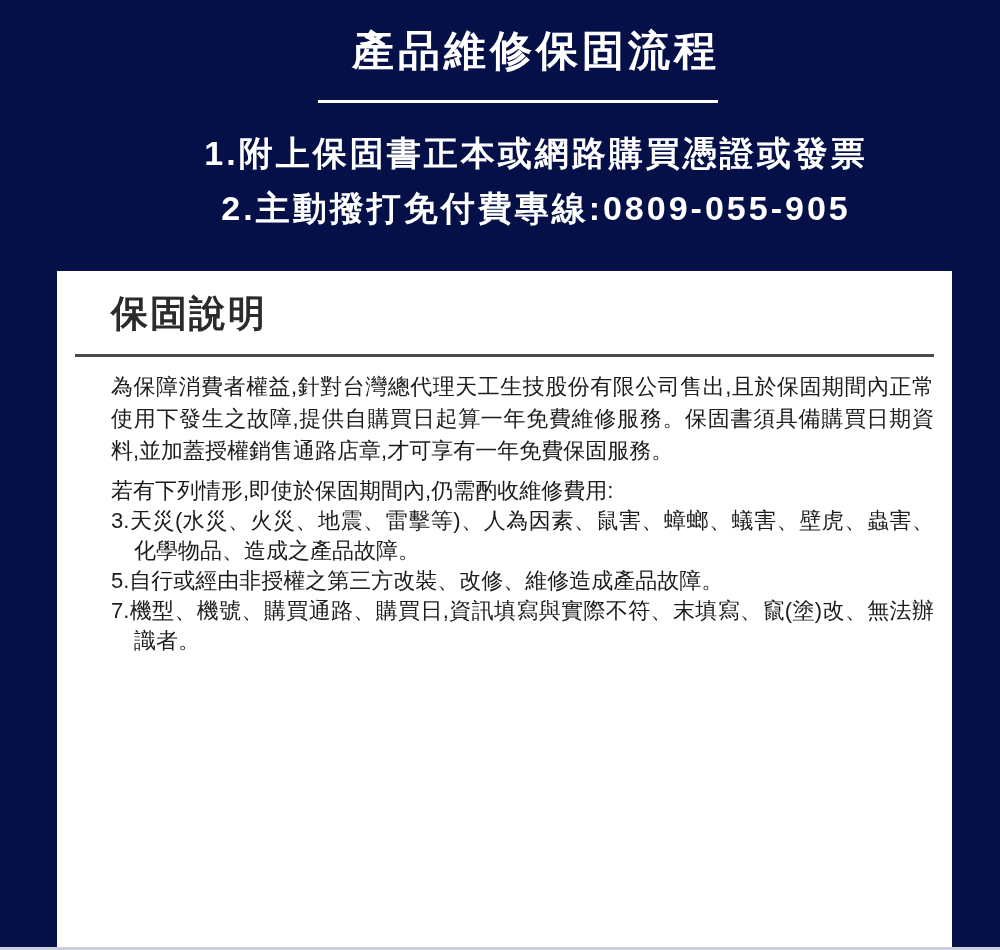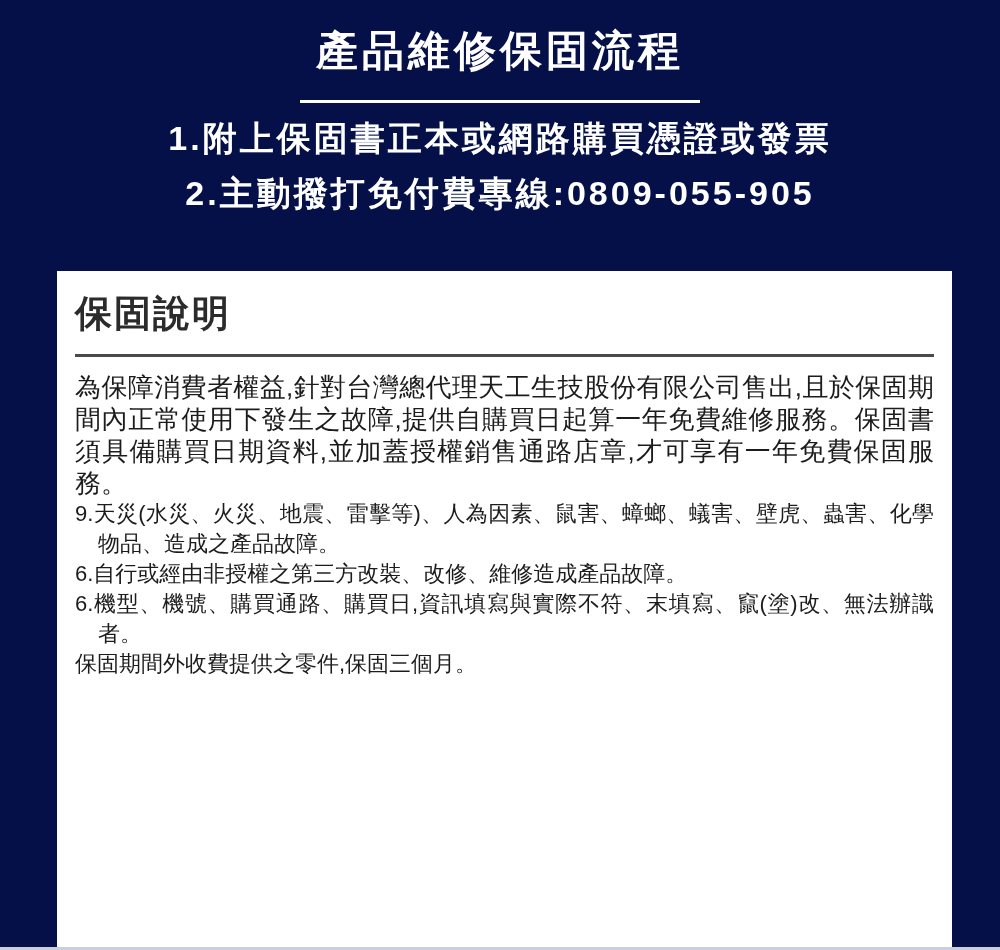--- a/index.html
+++ b/index.html
@@ -4,21 +4,21 @@
 <style>
   :root {
     --background: #041047;
     --card: #ffffff;
     --text: #1c1c1c;
     --heading: #2b2b2b;
     --divider: #4a4a4a;
     --header-text: #ffffff;
     --bottom-strip: #c9cfdd;
   }
-  * { box-sizing: border-box; }
+  * { box-sizing: border-box; padding-left: 36px; }
   html, body { margin: 0; padding: 0; }
   body {
     width: 1000px;
     height: 950px;
     position: relative;
     overflow: hidden;
     background: var(--background, #041047);
     font-family: "Liberation Sans", "DejaVu Sans", sans-serif;
   }
 
@@ -41,21 +41,21 @@
     background: var(--header-text, #ffffff);
     margin: 24px auto 0;
   }
   .step-line {
     font-size: 34px;
     line-height: 44px;
     font-weight: bold;
     letter-spacing: 3px;
     margin-top: 11px;
   }
-  .step-line.first { margin-top: 13px; }
+  .step-line.first { margin-top: 28px; }
 
   
   .card {
     position: absolute;
     left: 57px;
     top: 224px;
     width: 895px;
     height: 685px;
     background: var(--card, #ffffff);
     padding: 0 18px;
@@ -70,21 +70,21 @@
     letter-spacing: 2px;
     color: var(--heading, #2b2b2b);
   }
   .heading-rule {
     border: none;
     border-top: 3px solid var(--divider, #4a4a4a);
     margin: 18px 0 0;
   }
   .body-paragraph {
     margin: 14px 0 0;
-    font-size: 26px;
+    font-size: 22px;
     line-height: 32px;
     text-align: justify;
   }
   .body-paragraph.second { margin-top: 11px; }
   .fee-intro {
     margin: 9px 0 0;
     font-size: 22px;
     line-height: 30px;
   }
   .fee-item {
@@ -117,21 +117,21 @@
   <h1 class="page-title">產品維修保固流程</h1>
   <div class="title-rule"></div>
   <div class="step-line first">1.附上保固書正本或網路購買憑證或發票</div>
   <div class="step-line">2.主動撥打免付費專線:0809-055-905</div>
 </div>
 
 <section class="card">
   <h2 class="card-heading">保固說明</h2>
   <hr class="heading-rule">
   <p class="body-paragraph">為保障消費者權益,針對台灣總代理天工生技股份有限公司售出,且於保固期間內正常使用下發生之故障,提供自購買日起算一年免費維修服務。保固書須具備購買日期資料,並加蓋授權銷售通路店章,才可享有一年免費保固服務。</p>
+  <p class="fee-intro">若有下列情形,即使於保固期間內,仍需酌收維修費用:</p>
   <div class="fee-list">
-    <div class="fee-item">9.天災(水災、火災、地震、雷擊等)、人為因素、鼠害、蟑螂、蟻害、壁虎、蟲害、化學物品、造成之產品故障。</div>
-    <div class="fee-item">6.自行或經由非授權之第三方改裝、改修、維修造成產品故障。</div>
-    <div class="fee-item">6.機型、機號、購買通路、購買日,資訊填寫與實際不符、末填寫、竄(塗)改、無法辦識者。</div>
+    <div class="fee-item">3.天災(水災、火災、地震、雷擊等)、人為因素、鼠害、蟑螂、蟻害、壁虎、蟲害、化學物品、造成之產品故障。</div>
+    <div class="fee-item">5.自行或經由非授權之第三方改裝、改修、維修造成產品故障。</div>
+    <div class="fee-item">7.機型、機號、購買通路、購買日,資訊填寫與實際不符、末填寫、竄(塗)改、無法辦識者。</div>
   </div>
-  <p class="footer-note">保固期間外收費提供之零件,保固三個月。</p>
 </section>
 
 <div class="bottom-strip"></div>
 
 </body></html>

